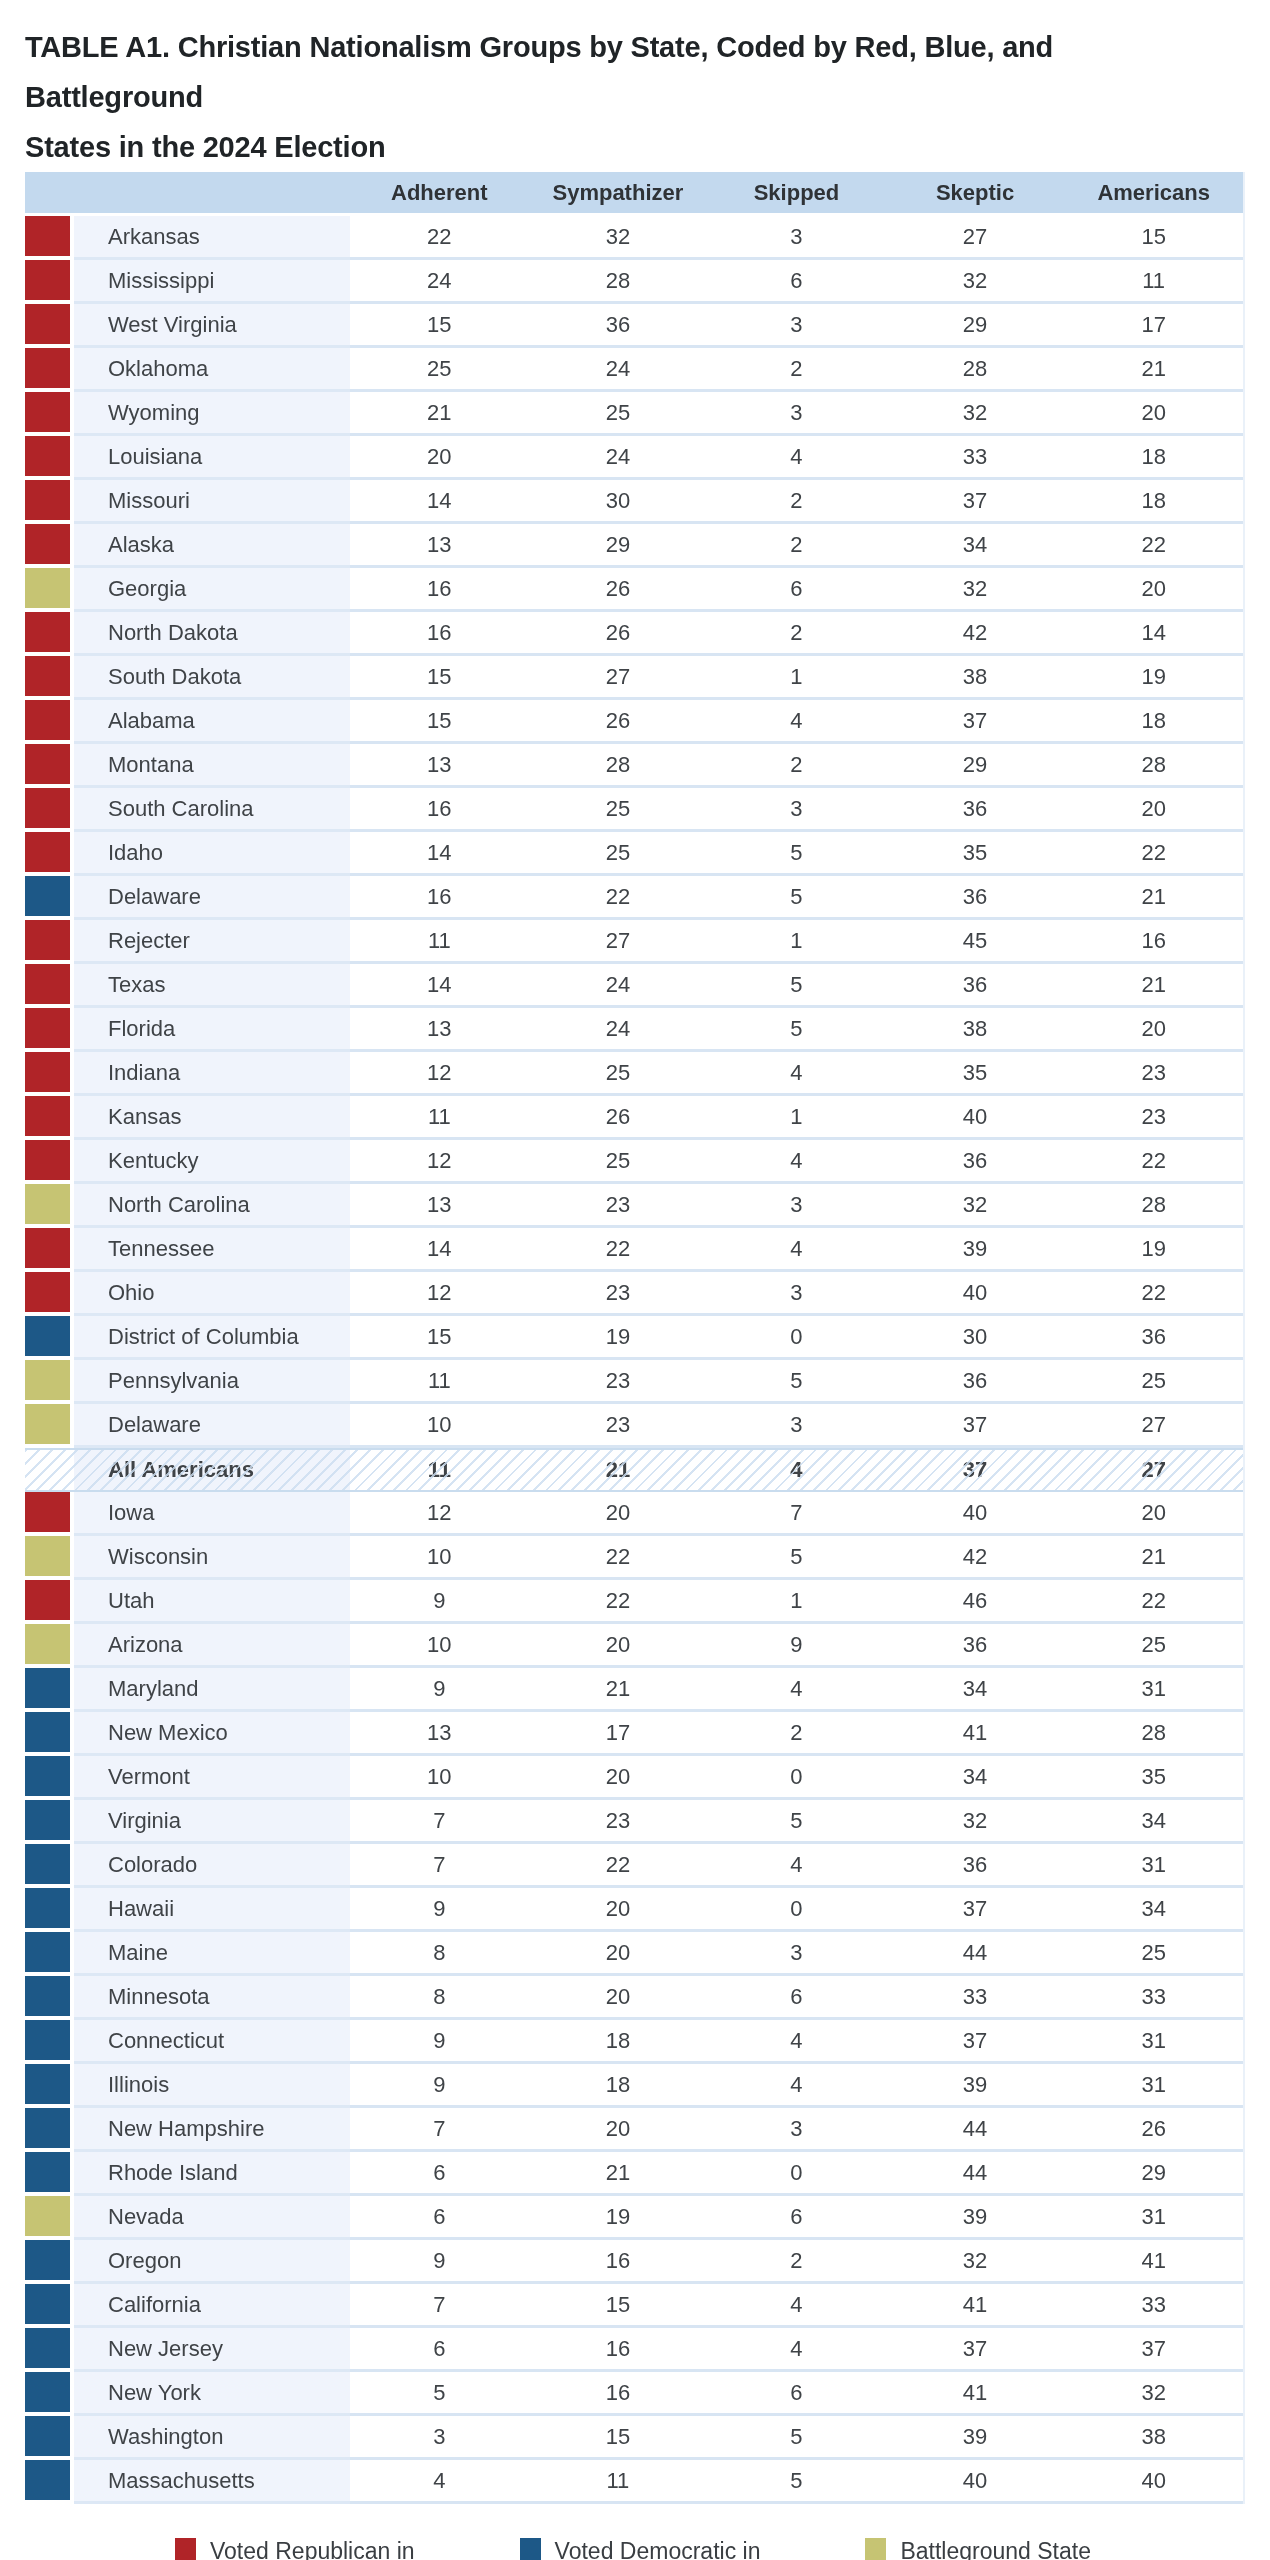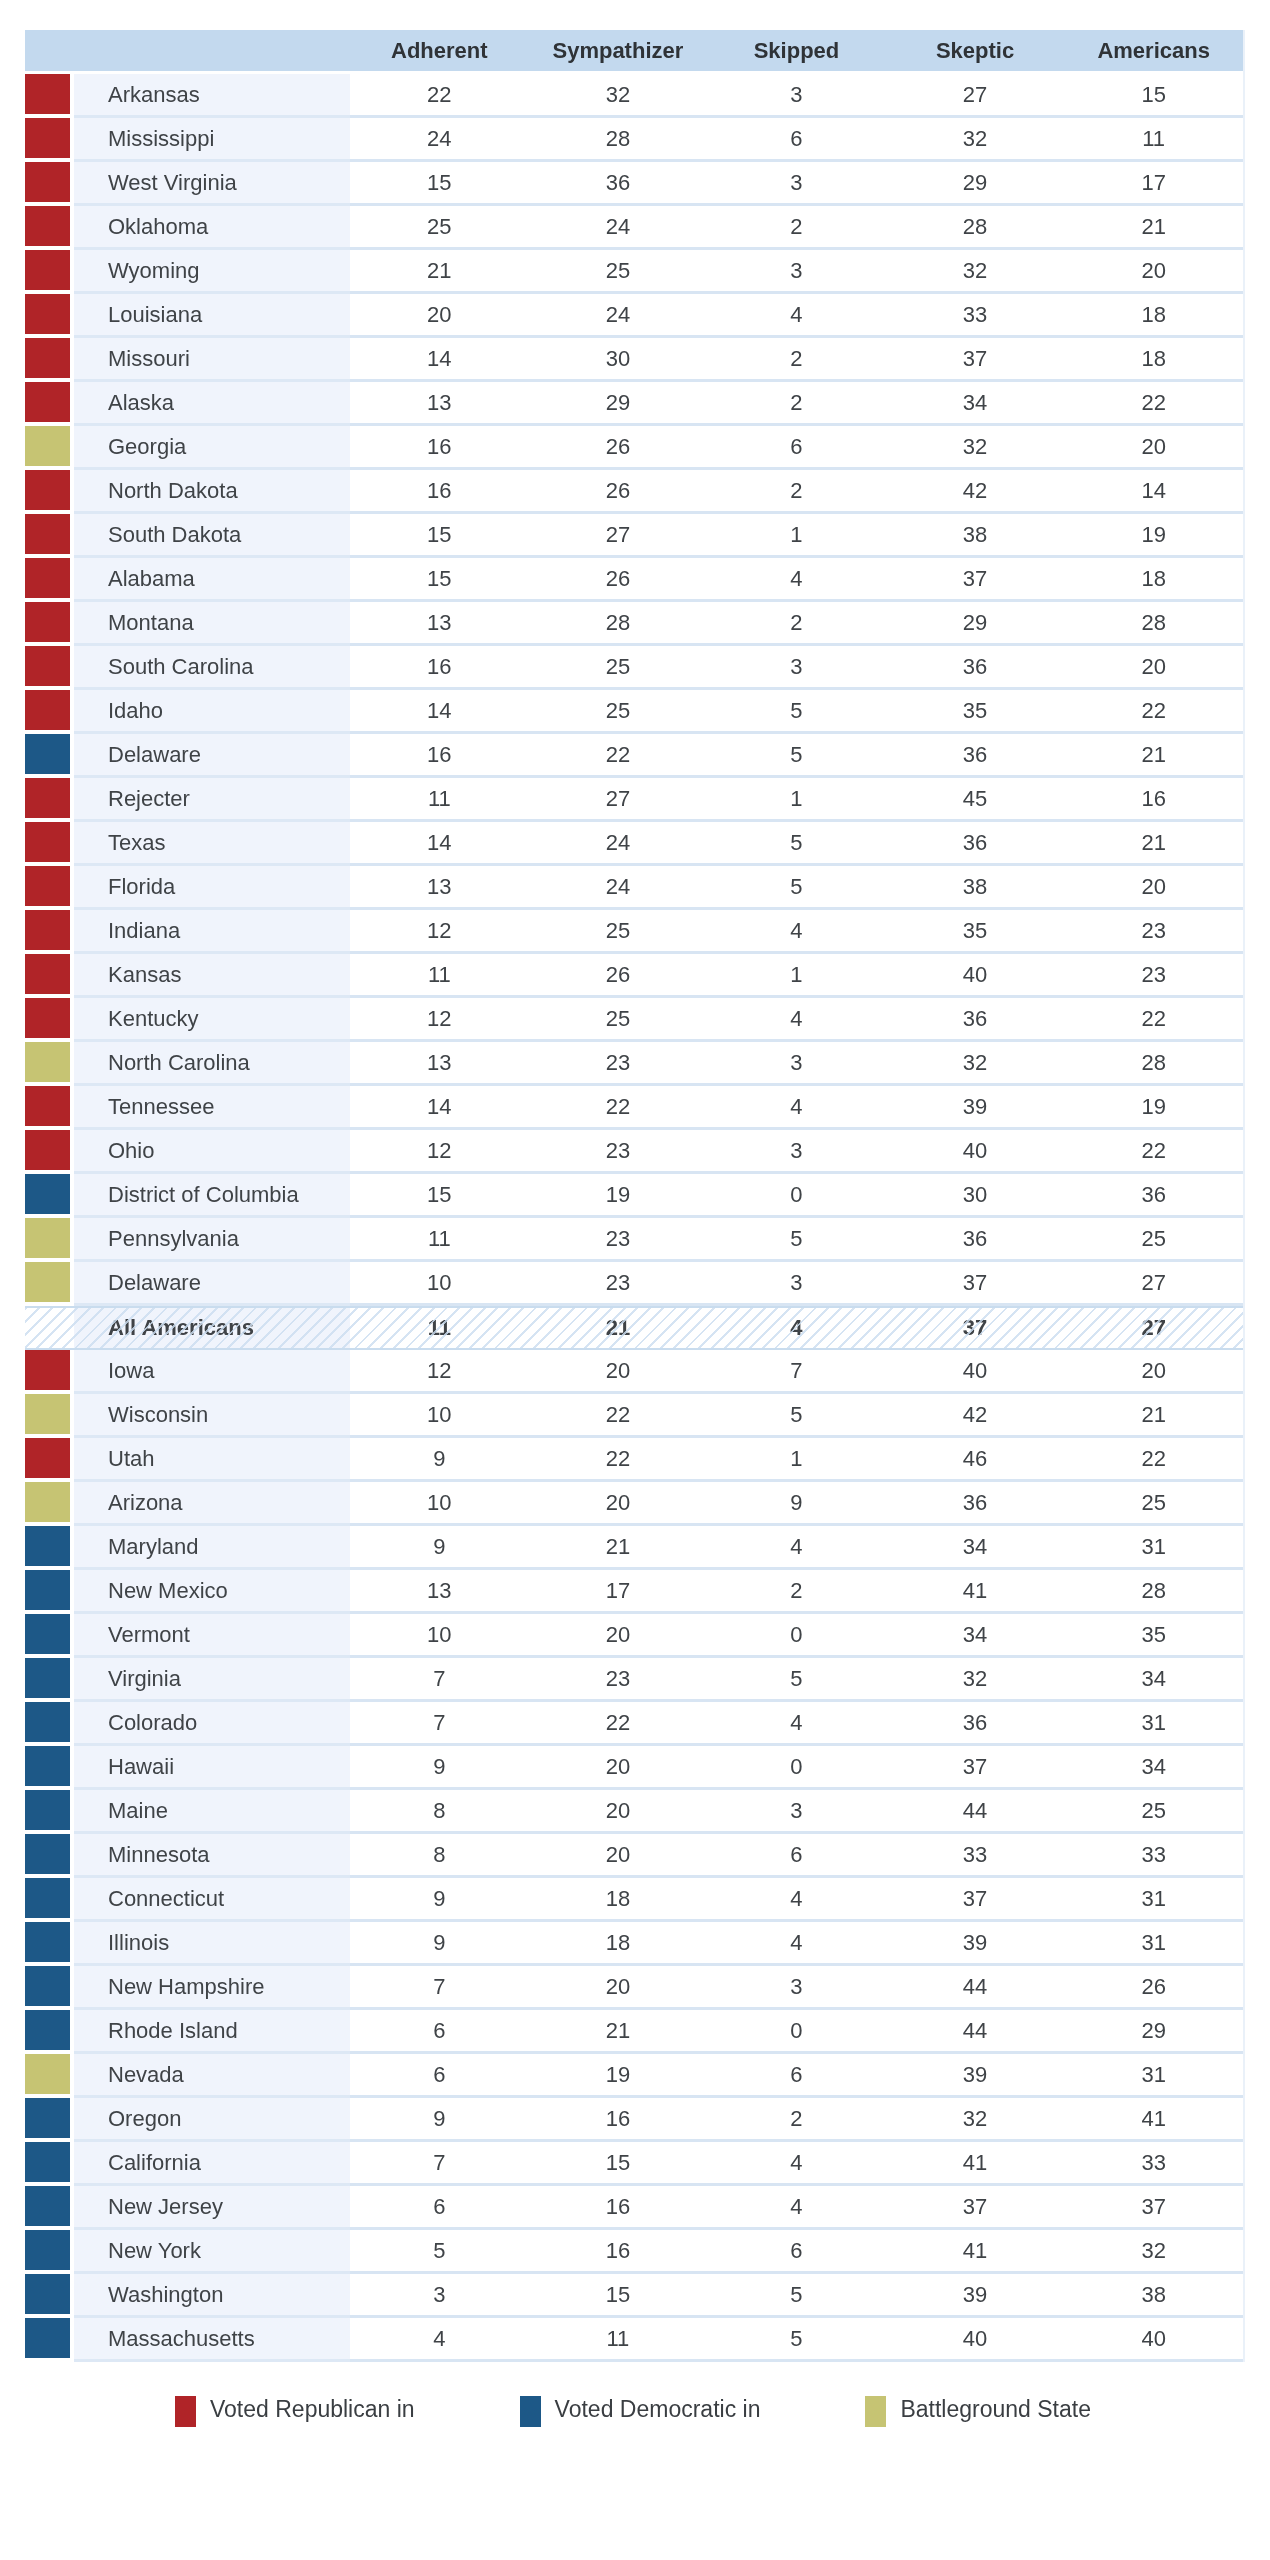--- a/index.html
+++ b/index.html
@@ -6,21 +6,21 @@
   body{
     width:1270px;height:2560px;background:#ffffff;
     font-family:"Liberation Sans","DejaVu Sans",sans-serif;
     color:#43474B;-webkit-font-smoothing:antialiased;
   }
   .page{padding:22px 25px 0 25px;box-sizing:border-box;}
   .title{
     font-size:29px;font-weight:bold;color:#202427;
     line-height:50px;letter-spacing:-0.2px;max-width:1200px;
   }
-  .table{margin-top:8px;border-right:2px solid #EAF1F9;}
+  .table{margin-top:0;border-right:2px solid #EAF1F9;}
   .header{
     display:flex;height:44px;background:#C3D9EE;
     border-bottom:3px solid #ffffff;box-sizing:border-box;
   }
   .header .spacer{width:325px;flex:none;}
   .hcell{
     flex:1;display:flex;align-items:center;justify-content:center;
     font-weight:bold;font-size:22px;color:#2F3337;
   }
   .row{display:flex;height:44px;box-sizing:border-box;position:relative;}
@@ -53,20 +53,24 @@
   .legend{display:flex;margin:30px 0 0 150px;gap:105px;}
   .legend-item{display:flex;}
   .legend-swatch{width:21px;height:31px;margin-right:14px;margin-top:4px;flex:none;}
   .legend-label{font-size:23px;line-height:34px;color:#3A3E42;}
 </style>
 </head>
 <body>
 
 <div class="page">
 
+  <div class="title">
+    <div>TABLE A1. Christian Nationalism Groups by State, Coded by Red, Blue, and Battleground</div>
+    <div>States in the 2024 Election</div>
+  </div>
 
   <div class="table">
     <div class="header">
       <div class="spacer"></div>
 
     <div class="hcell">Adherent</div>
         <div class="hcell">Sympathizer</div>
         <div class="hcell">Skipped</div>
         <div class="hcell">Skeptic</div>
         <div class="hcell">Americans</div>

